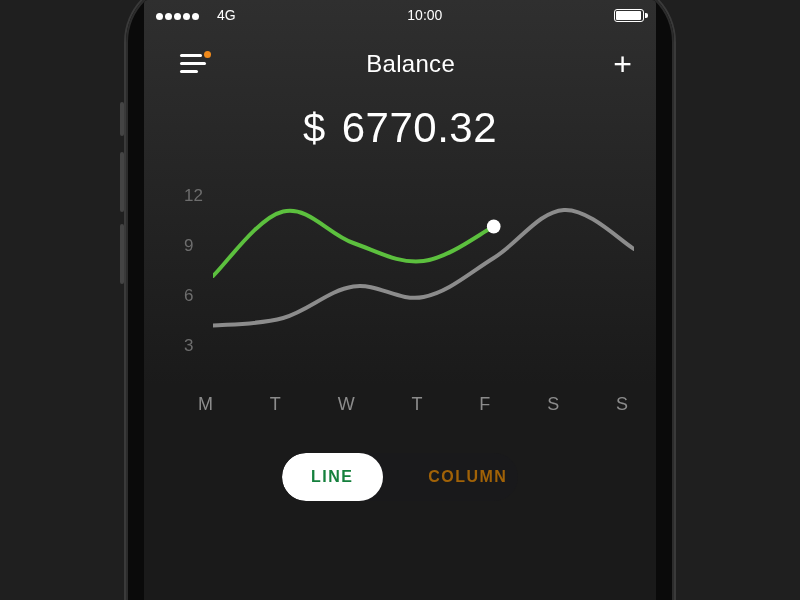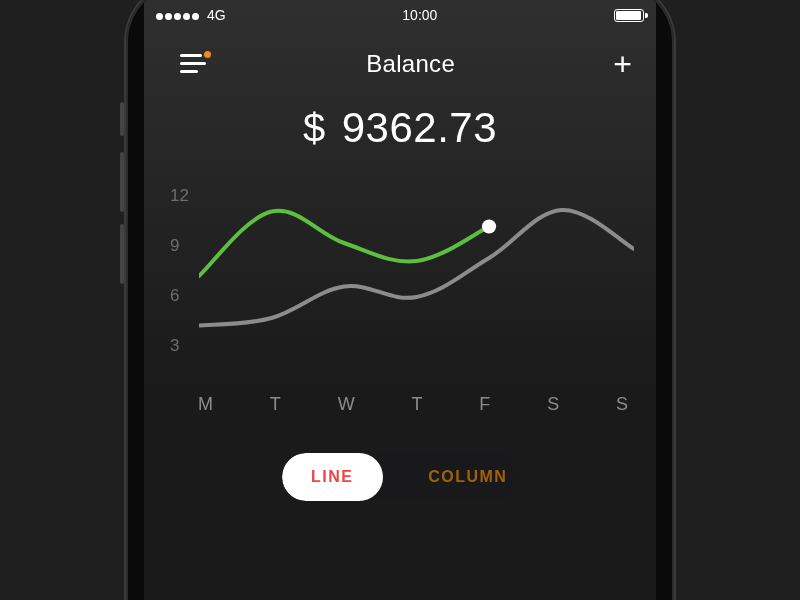--- a/index.html
+++ b/index.html
@@ -50,21 +50,21 @@
     padding:0 0 0 0;
     overflow:hidden;
     position:relative;
   }
 
   
   .statusbar{
     display:flex;align-items:center;justify-content:space-between;
     height:30px;padding:0 12px;font-size:14px;color:var(--text);
   }
-  .sb-left,.sb-right{display:flex;align-items:flex-start;gap:6px;}
+  .sb-left,.sb-right{display:flex;align-items:flex-start;gap:16px;}
   .sb-dots span{display:inline-block;width:7px;height:7px;border-radius:50%;background:#fff;margin-right:2px;}
   .sb-time{font-weight:500;}
   .battery{position:relative;width:30px;height:13px;border:1.5px solid #fff;border-radius:3px;}
   .battery::after{content:"";position:absolute;right:-5px;top:3px;width:3px;height:5px;background:#fff;border-radius:0 2px 2px 0;}
   .battery .fill{position:absolute;left:1px;top:1px;bottom:1px;right:2px;background:#fff;border-radius:1px;}
 
   
   .navbar{
     display:flex;align-items:center;justify-content:space-between;
     padding:18px 24px 8px 36px;
@@ -83,21 +83,21 @@
     display:flex;align-items:baseline;justify-content:center;gap:16px;
     margin-top:16px;
     font-size:42px;font-weight:300;letter-spacing:.5px;
   }
   .balance .currency{font-size:40px;}
 
   
   .chart-wrap{
     margin-top:34px;
     display:flex;
-    padding:0 22px 0 26px;
+    padding:0 22px 0 40px;
   }
   .y-ticks{
     display:flex;flex-direction:column;justify-content:space-between;
     height:170px;
     padding-right:10px;
     font-size:17px;color:var(--text-dimmer);
   }
   .chart-svg{flex:1;height:180px;}
 
   .x-ticks{
@@ -108,21 +108,21 @@
 
   
   .seg{
     display:flex;margin:38px auto 0;width:236px;height:48px;
     background:var(--seg-pill-bg);border-radius:30px;
     overflow:hidden;font-size:16px;letter-spacing:1.5px;font-weight:600;
   }
   .seg div{
     flex:1;display:flex;align-items:center;justify-content:center;cursor:pointer;
   }
-  .seg .active{background:#fff;color:#ef4444;border-radius:30px;}
+  .seg .active{background:#fff;color:#15803d;border-radius:30px;}
   .seg .inactive{color:#a16207;padding-left:35px;}
 </style>
 </head>
 <body>
 
 <div class="phone">
   <div class="side-btn-2"></div>
   <div class="screen">
 
     <div class="statusbar">
@@ -146,21 +146,21 @@
           <div class="line l2"></div>
           <div class="line l3"></div>
         <div class="dot"></div>
       </div>
       <div class="nav-title">Balance</div>
       <div class="plus-icon">+</div>
     </div>
 
     <div class="balance">
       <span class="currency">$</span>
-      <span>9362.73</span>
+      <span>6770.32</span>
     </div>
 
     <div class="chart-wrap">
       <div class="y-ticks">
         <span>12</span>
         <span>9</span>
         <span>6</span>
         <span>3</span>
       </div>
       <svg class="chart-svg" viewBox="0 0 430 180" preserveAspectRatio="none">

